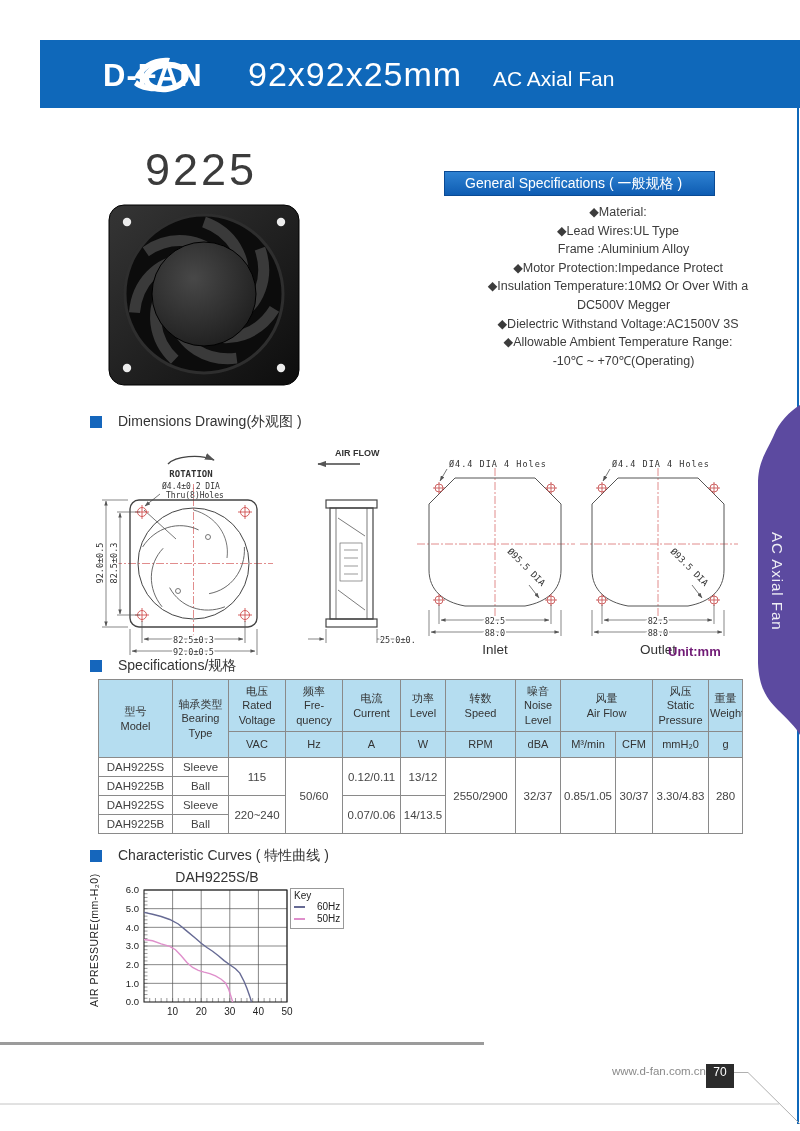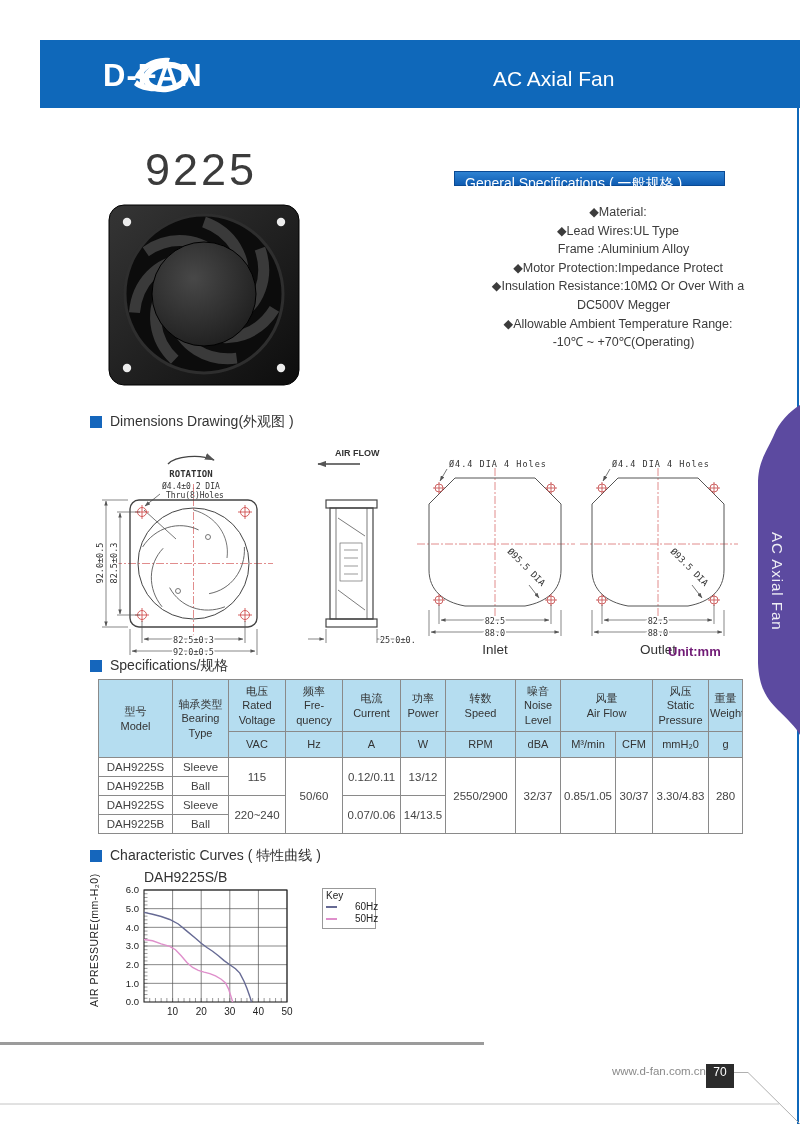--- a/index.html
+++ b/index.html
@@ -16,70 +16,71 @@
   .hdr { left:0; top:40px; width:800px; height:68px; background:#0f68ba;margin-left:40px; }
   .brand { left:155px; top:58px; font-size:31px; font-weight:bold; color:#fff; letter-spacing:1px; }
   .size-title { left:300px; top:55px; font-size:34px; color:#fff; font-weight:400; letter-spacing:1px; }
   .subtitle { left:545px; top:66px; font-size:21px; color:#fff; }
 
   .right-edge-line { left:797px; top:108px; width:2px; height:1016px; background:#0f68ba; }
 
   .model-title { left:145px; top:144px; font-size:45px; color:#3b3b3b; letter-spacing:3px; }
 
   
-  .gs-bar { left:454px; top:171px; width:271px; height:15px;
+  .gs-bar { left:444px; top:171px; width:271px; height:25px;
     background:linear-gradient(#2e82d2,#0e5cb2); border:1px solid #0a4a94;
-    color:#fff; font-size:14px; line-height:23px; padding-left:10px; }
+    color:#fff; font-size:14px; line-height:23px; padding-left:20px; }
   .gs-list { left:468px; top:203px; width:300px; font-size:12.5px; color:#3c3c3c;text-align:center; }
   .gs-list .li { line-height:18.6px; white-space:nowrap; }
   .gs-list .cont { padding-left:11px; }
 
   
-  .sec { display:flex; align-items:center; gap:8px; font-size:14px; color:#333; }
+  .sec { display:flex; align-items:center; gap:16px; font-size:14px; color:#333; }
   .sec .sq { width:12px; height:12px; background:#1566bc; flex:0 0 auto; }
 
   .unit-note { left:668px; top:644px; font-size:13px; font-weight:bold; color:#701a75; }
 
   
   .spec-table { border-collapse:collapse; table-layout:fixed; width:644px; border:1px solid #666; }
   .spec-table th, .spec-table td {
     border:1px solid #8a8a8a; text-align:center; vertical-align:middle;
     padding:0 1px; overflow:hidden; }
   .spec-table thead th { background:#b5ddf0; font-weight:400; font-size:11px; color:#333; line-height:1.3; }
   .spec-table .h1 th { height:52px; }
   .spec-table .h2 th { height:26px; }
   .spec-table tbody td { font-size:11.5px; color:#444; height:19px; background:#fff; }
 
   
-  .chart-title { left:144px; top:869px; width:146px; font-size:14px; color:#333; }
+  .chart-title { left:144px; top:869px; width:146px; text-align:center; font-size:14px; color:#333; }
   .ylabel { left:88px; top:1007px; transform-origin:0 0; transform:rotate(-90deg);
     font-size:10.5px; color:#222; white-space:nowrap; letter-spacing:0.5px; }
   .key-box { left:290px; top:888px; width:54px; border:1px solid #999; background:#fff;
-    font-size:10px; color:#222; padding:1px 3px 3px 3px;margin-left:32px; }
-  .key-row { display:flex; align-items:center; gap:18px; line-height:12px; }
+    font-size:10px; color:#222; padding:1px 3px 3px 3px; }
+  .key-row { display:flex; align-items:center; gap:12px; line-height:12px; }
   .key-swatch { display:inline-block; width:11px; height:2px; flex:0 0 auto; }
 
   
   .foot-rule { left:0; top:1042px; width:484px; height:3px; background:#9b9b9b; }
   .website { left:612px; top:1065px; font-size:11.5px; color:#8a8a8a; }
   .page-box { left:706px; top:1064px; width:28px; height:24px; background:#2b2b2b;
     color:#fff; font-size:12px; text-align:center; line-height:17px; }
   .tab-label { left:769px; top:532px; writing-mode:vertical-rl; font-size:15px;
     color:#efeff5; letter-spacing:1px; }
 </style>
 </head>
 <body>
 
 <div class="abs hdr">
   <svg class="abs" style="left:92px;top:12px" width="62" height="48" viewBox="0 0 62 48">
     <path d="M2,26 C7,13 22,4 38,6 L36,12 C24,11 12,16 8,27 Z" fill="#fff"></path>
     <ellipse cx="34" cy="25" rx="20" ry="12" fill="none" stroke="#fff" stroke-width="6" transform="rotate(-7 34 25)"></ellipse>
     <path d="M2,33 C8,38 18,40 26,39 L24,33 C16,34 9,32 5,28 Z" fill="#fff"></path>
   </svg>
   <span class="abs brand" style="left:63px;top:18px;position:absolute">D-FAN</span>
+  <span class="abs size-title" style="left:208px;top:15px;position:absolute">92x92x25mm</span>
   <span class="abs subtitle" style="left:453px;top:27px;position:absolute">AC Axial Fan</span>
 </div>
 
 <div class="abs right-edge-line"></div>
 
 <svg class="abs" style="left:752px;top:405px" width="48" height="345" viewBox="0 0 48 345">
   <path d="M48,0 C38,6 27,17 22,30 C14,48 7,55 6,76 L6,258 C7,284 16,295 26,305 C35,314 44,322 48,330 Z" fill="#5c4aa0"></path>
 </svg>
 <div class="abs tab-label">AC Axial Fan</div>
 
@@ -116,22 +117,23 @@
       <circle cx="175" cy="166" r="4.2"></circle>
   </g>
 </svg>
 
 <div class="abs gs-bar">General Specifications ( 一般规格 )</div>
 <div class="abs gs-list">
   <div class="li">◆Material:</div>
   <div class="li">◆Lead Wires:UL Type</div>
   <div class="li cont">Frame :Aluminium Alloy</div>
   <div class="li">◆Motor Protection:Impedance Protect</div>
-  <div class="li">◆Insulation Resistance:10MΩ Or Over With a</div>
+  <div class="li">◆Insulation Temperature:10MΩ Or Over With a</div>
   <div class="li cont">DC500V Megger</div>
+  <div class="li">◆Dielectric Withstand Voltage:AC1500V 3S</div>
   <div class="li">◆Allowable Ambient Temperature Range:</div>
   <div class="li cont">-10℃ ~ +70℃(Operating)</div>
 </div>
 
 <div class="abs sec" style="left:90px;top:413px">
   <span class="sq"></span>
   <span>Dimensions Drawing(外观图 )</span>
 </div>
 
 <svg class="abs" style="left:88px;top:440px" width="228" height="225" viewBox="0 0 228 225">
@@ -339,21 +341,21 @@
         <span>型号</span><br><span>Model</span></th>
       <th rowspan="2">
         <span>轴承类型</span><br><span>Bearing Type</span></th>
       <th>
         <span>电压</span><br><span>Rated Voltage</span></th>
       <th>
         <span>频率</span><br><span>Fre-quency</span></th>
       <th>
         <span>电流</span><br><span>Current</span></th>
       <th>
-        <span>功率</span><br><span>Power</span></th>
+        <span>功率</span><br><span>Level</span></th>
       <th>
         <span>转数</span><br><span>Speed</span></th>
       <th>
         <span>噪音</span><br><span>Noise Level</span></th>
       <th colspan="2">
         <span>风量</span><br><span>Air Flow</span></th>
       <th>
         <span>风压</span><br><span>Static Pressure</span></th>
       <th>
         <span>重量</span><br><span>Weight</span></th>

